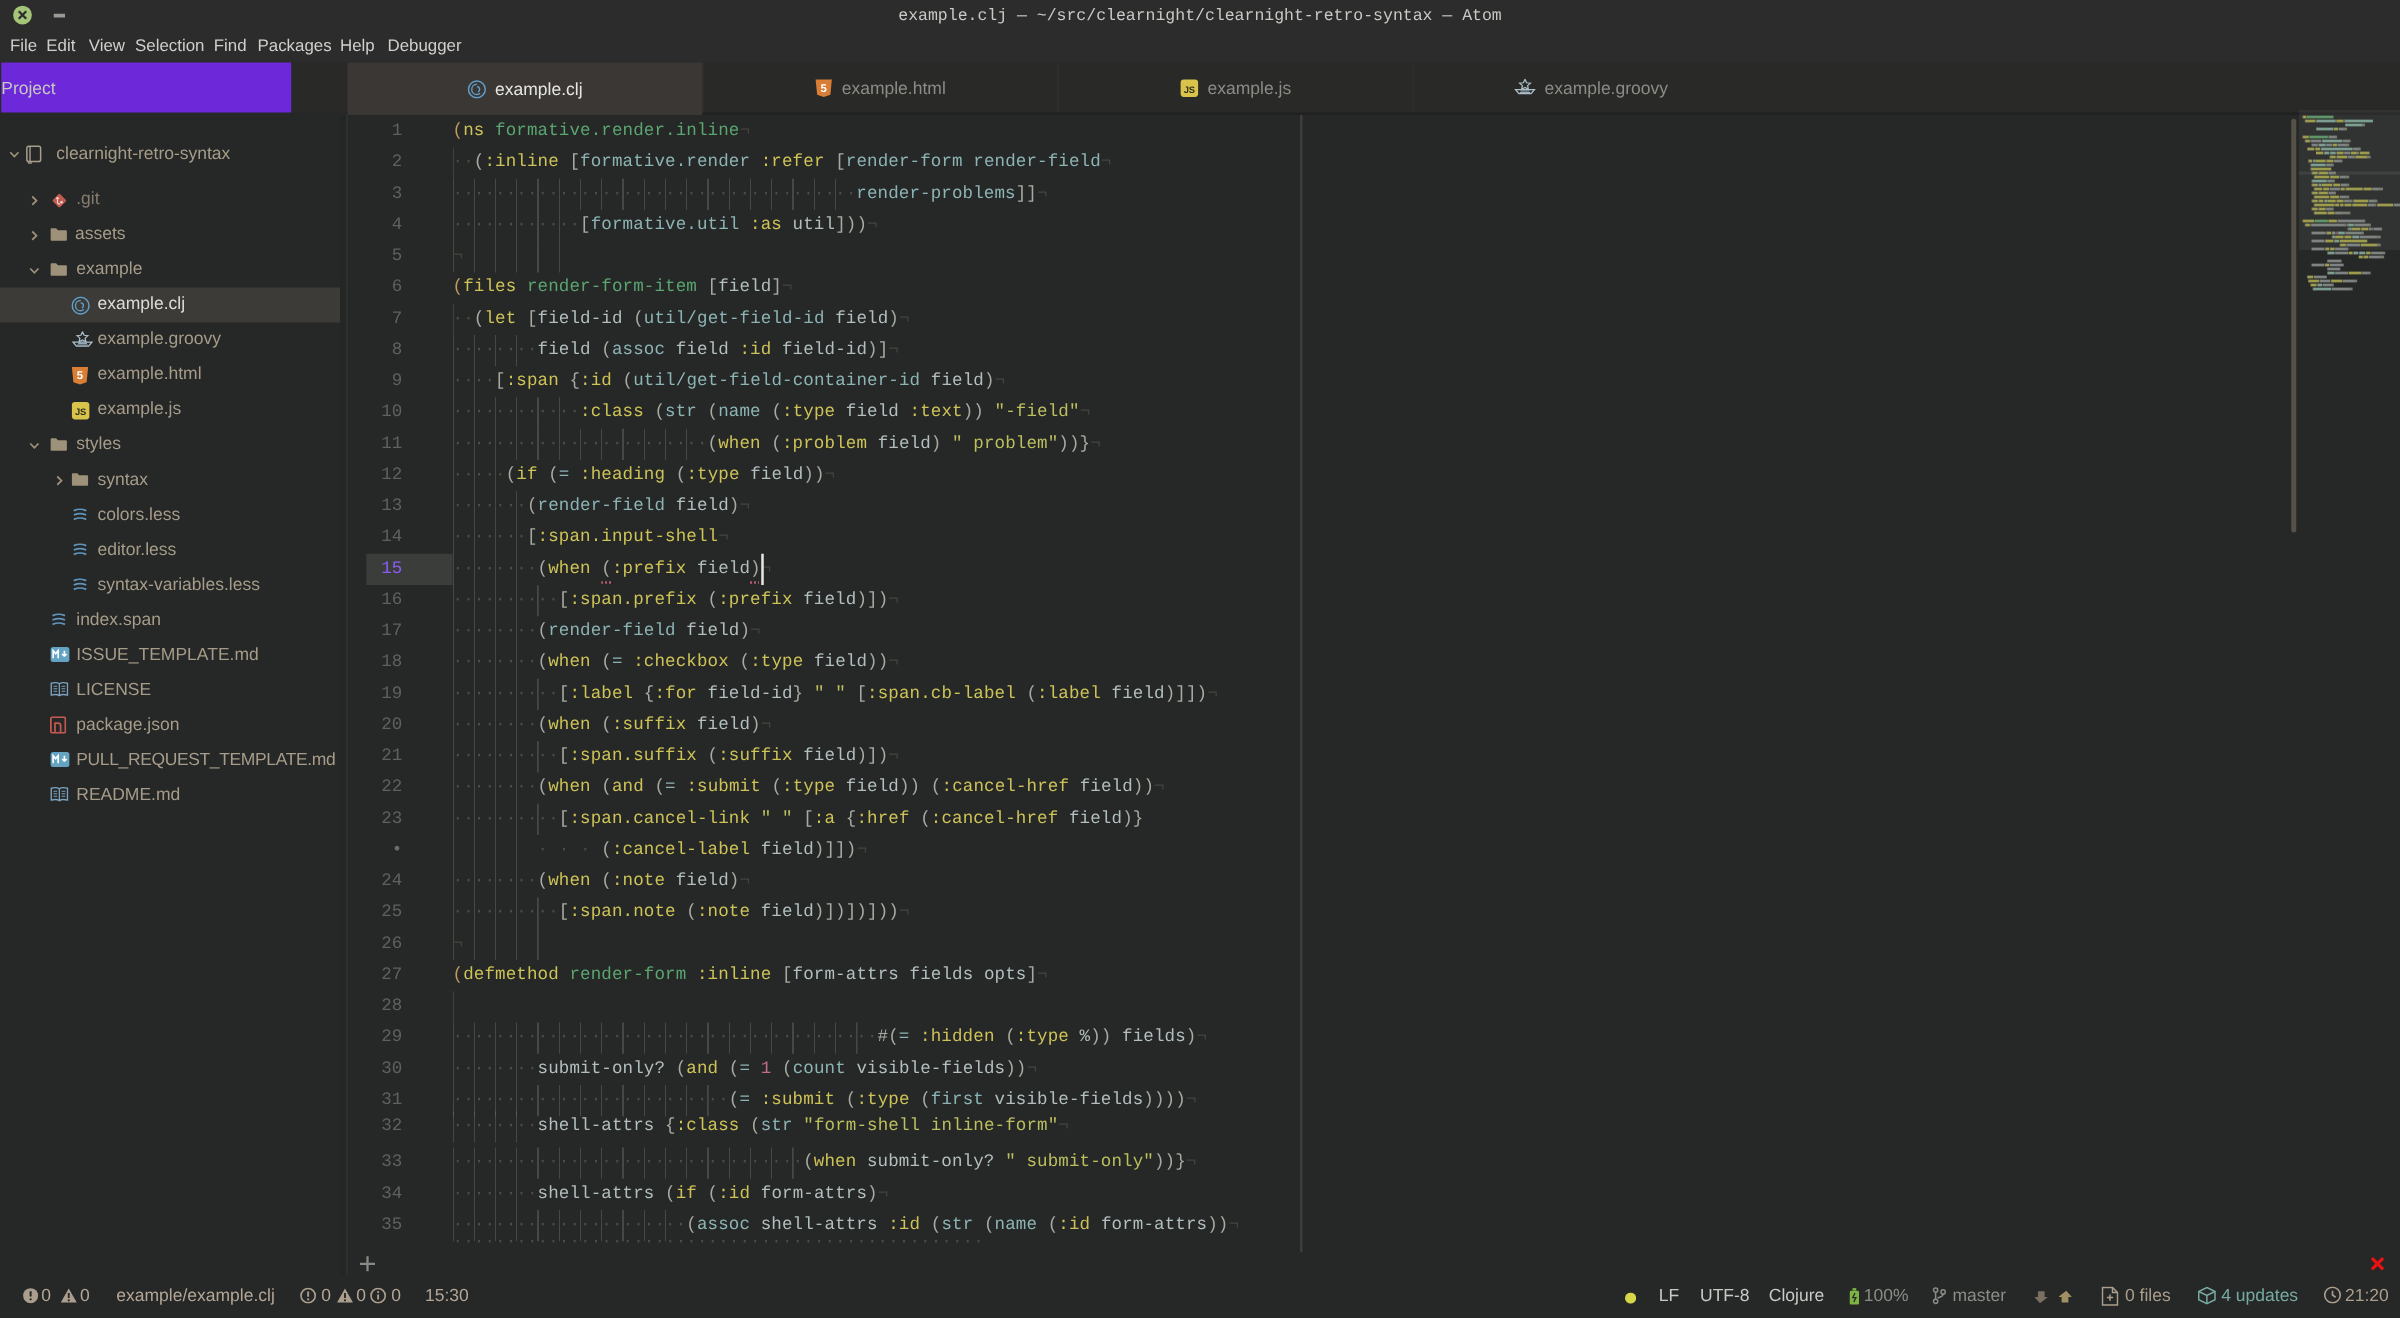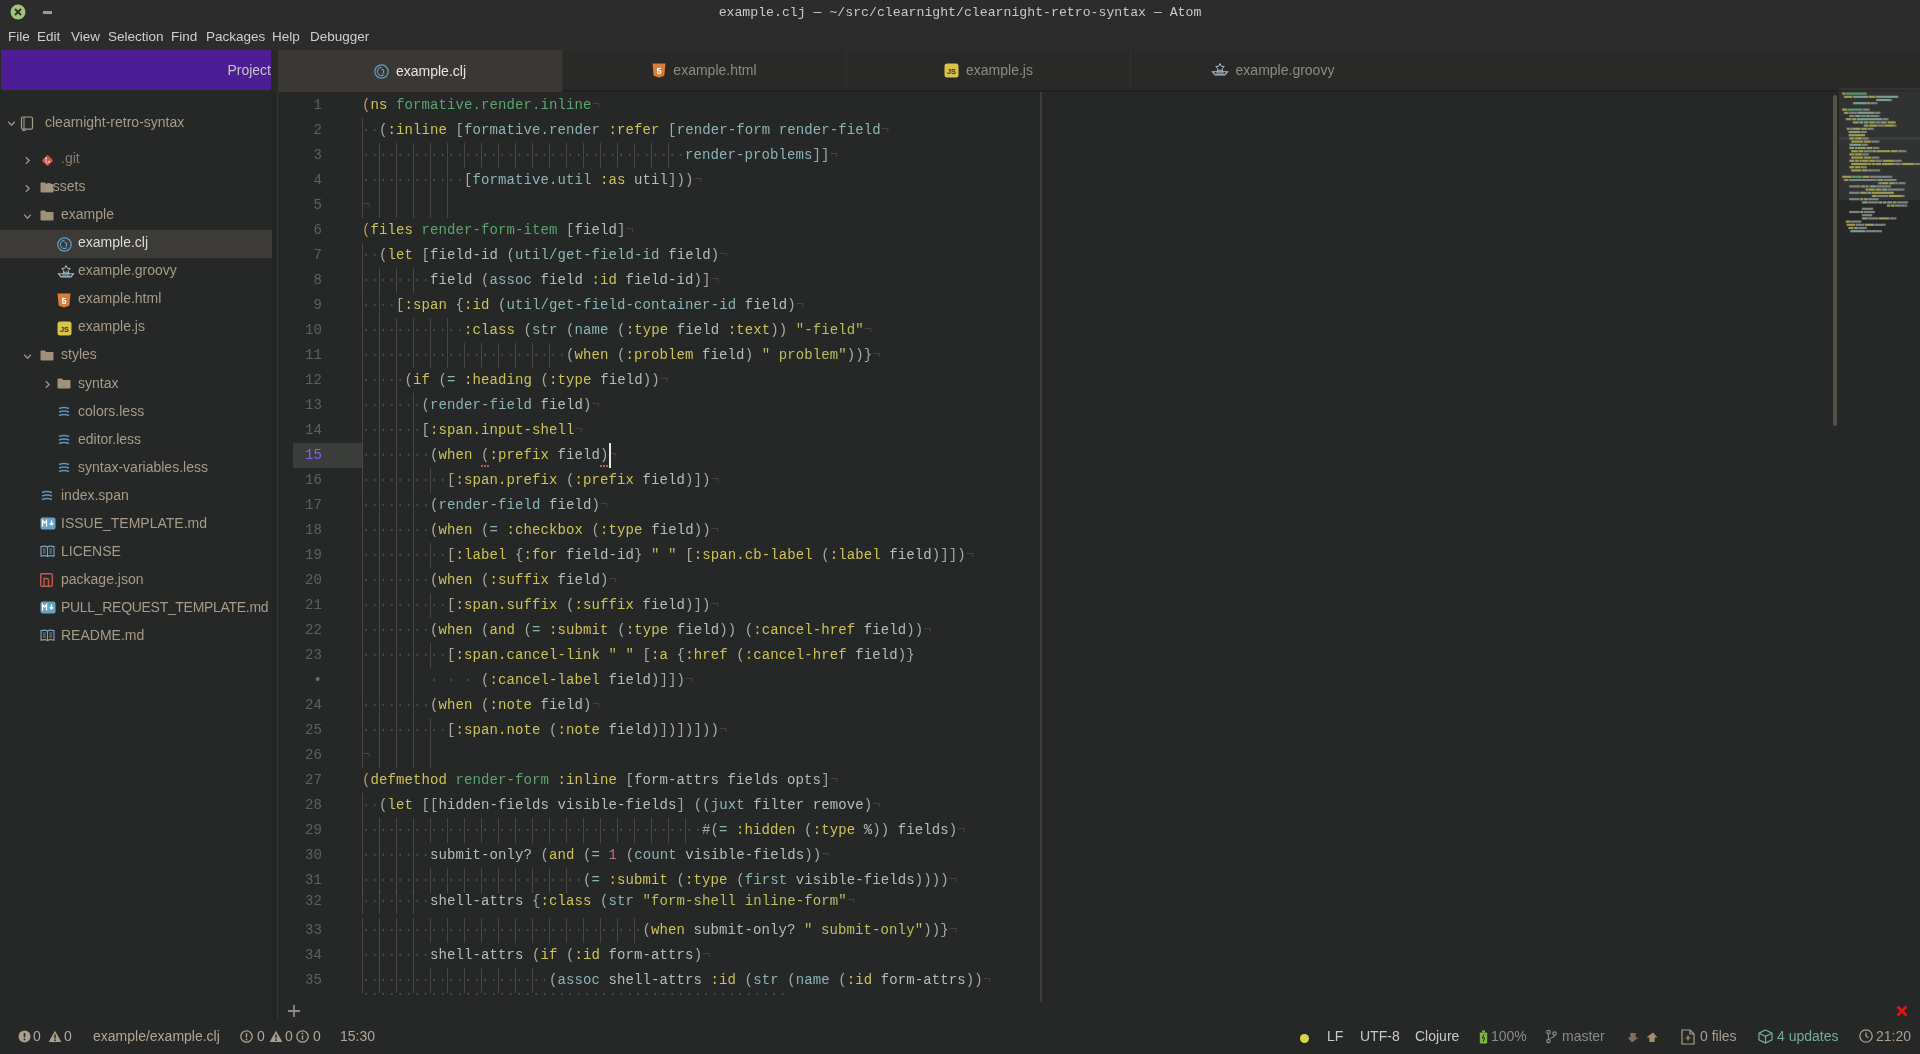--- a/index.html
+++ b/index.html
@@ -1,20 +1,20 @@
 <!DOCTYPE html>
 <html><head><meta charset="utf-8"><style>
 *{margin:0;padding:0;box-sizing:border-box}
 body{width:1920px;height:1054px;overflow:hidden;background:#262727;font-family:"Liberation Sans",sans-serif;position:relative}
 #title{position:absolute;left:0;top:0;width:1920px;height:25px;background:#2b2c2b}
 #title .t{position:absolute;top:5px;left:0;width:1920px;text-align:center;font-family:"Liberation Mono",monospace;font-size:13.2px;color:#c9cac5}
 #menu{position:absolute;left:0;top:25px;width:1920px;height:25px;background:#2b2c2b}
 #menu span{position:absolute;top:4px;font-size:13.5px;color:#cfd0cb}
 #tabstrip{position:absolute;left:0;top:50px;width:1920px;height:40px;background:#292927}
-#projhdr{position:absolute;left:1px;top:50px;width:270px;height:40px;background:#4c1d95;color:#c6c7c2;font-size:14px;text-align:right;line-height:40px}
+#projhdr{position:absolute;left:1px;top:50px;width:232px;height:40px;background:#6d28d9;color:#c6c7c2;font-size:14px;text-align:left;line-height:40px}
 .tab{position:absolute;top:50px;height:40px;display:flex;align-items:center;justify-content:center;font-size:14px;color:#8b8c86}
 .tab.active{background:#3a3734;color:#e6e7e3;height:42px}
 .tab .ic{margin-right:7px;display:flex}
 #tabborder{position:absolute;left:562px;top:90px;width:1358px;height:2px;background:#1f201f}
 #sidebar{position:absolute;left:0;top:92px;width:272px;height:928px;background:#262727;overflow:hidden}
 .trow{position:absolute;left:0;width:272px;height:28px;color:#a69c89;font-size:14px}
 .trow .lbl{position:absolute;top:4.5px;white-space:nowrap}
 .trow .icn{position:absolute;display:flex}
 .trow.sel{background:#3d3b38;color:#dcdcd8}
 .trow.dim{color:#867d6f}
@@ -132,21 +132,21 @@
 <span class="chev" style="left:23px;top:10px">
         <svg width="9" height="9" viewBox="0 0 9 9">
           <path d="M2.8 1.2l3.4 3.3-3.4 3.3" fill="none" stroke="#9d9179" stroke-width="1.4"></path>
         </svg>
       </span>
 <span class="icn" style="left:40px;top:7px">
         <svg width="14" height="13" viewBox="0 0 14 13">
           <path d="M0.5 2.5c0-.6.4-1 1-1h3.4l1.4 1.6h6.2c.6 0 1 .4 1 1v6.4c0 .6-.4 1-1 1h-11c-.6 0-1-.4-1-1z" fill="#9d9179"></path>
         </svg>
       </span>
-<span class="lbl" style="left:45px">assets</span>
+<span class="lbl" style="left:60px">assets</span>
 </div>
 <div class="trow" style="top:109.7px">
 <span class="chev" style="left:23px;top:10px">
         <svg width="9" height="9" viewBox="0 0 9 9">
           <path d="M1.2 2.8l3.3 3.4 3.3-3.4" fill="none" stroke="#9d9179" stroke-width="1.4"></path>
         </svg>
       </span>
 <span class="icn" style="left:40px;top:7px">
         <svg width="14" height="13" viewBox="0 0 14 13">
           <path d="M0.5 2.5c0-.6.4-1 1-1h3.4l1.4 1.6h6.2c.6 0 1 .4 1 1v6.4c0 .6-.4 1-1 1h-11c-.6 0-1-.4-1-1z" fill="#9d9179"></path>
@@ -437,21 +437,20 @@
 <div class="gd" style="width:69px"></div>
 <div class="ct"><span class="e">¬</span></div>
 </div>
 <div class="row" style="top:675.5px">
 <div class="gut">27</div>
 <div class="ct"><span class="n">(</span><span class="y">defmethod </span><span class="g">render-form </span><span class="y">:inline </span><span class="p">[</span><span class="i">form-attrs fields opts</span><span class="p">]</span><span class="e">¬</span></div>
 </div>
 <div class="row" style="top:700.5px">
 <div class="gut">28</div>
 <div class="gd" style="width:1px"></div>
-<div class="ct"><span class="w">··</span><span class="p">(</span><span class="y">let </span><span class="p">[[</span><span class="i">hidden-fields visible-fields</span><span class="p">] </span><span class="p">((</span><span class="t">juxt </span><span class="i">filter remove</span><span class="p">)</span><span class="e">¬</span></div>
 </div>
 <div class="row" style="top:725.5px">
 <div class="gut">29</div>
 <div class="gd" style="width:324px"></div>
 <div class="ct"><span class="w">········································</span><span class="p">#(</span><span class="t">= </span><span class="y">:hidden </span><span class="p">(</span><span class="y">:type </span><span class="i">%</span><span class="p">)) </span><span class="i">fields</span><span class="p">)</span><span class="e">¬</span></div>
 </div>
 <div class="row" style="top:750.5px">
 <div class="gut">30</div>
 <div class="gd" style="width:52px"></div>
 <div class="ct"><span class="w">········</span><span class="i">submit-only? </span><span class="p">(</span><span class="y">and </span><span class="p">(</span><span class="t">= </span><span class="d">1 </span><span class="p">(</span><span class="t">count </span><span class="i">visible-fields</span><span class="p">))</span><span class="e">¬</span></div>

